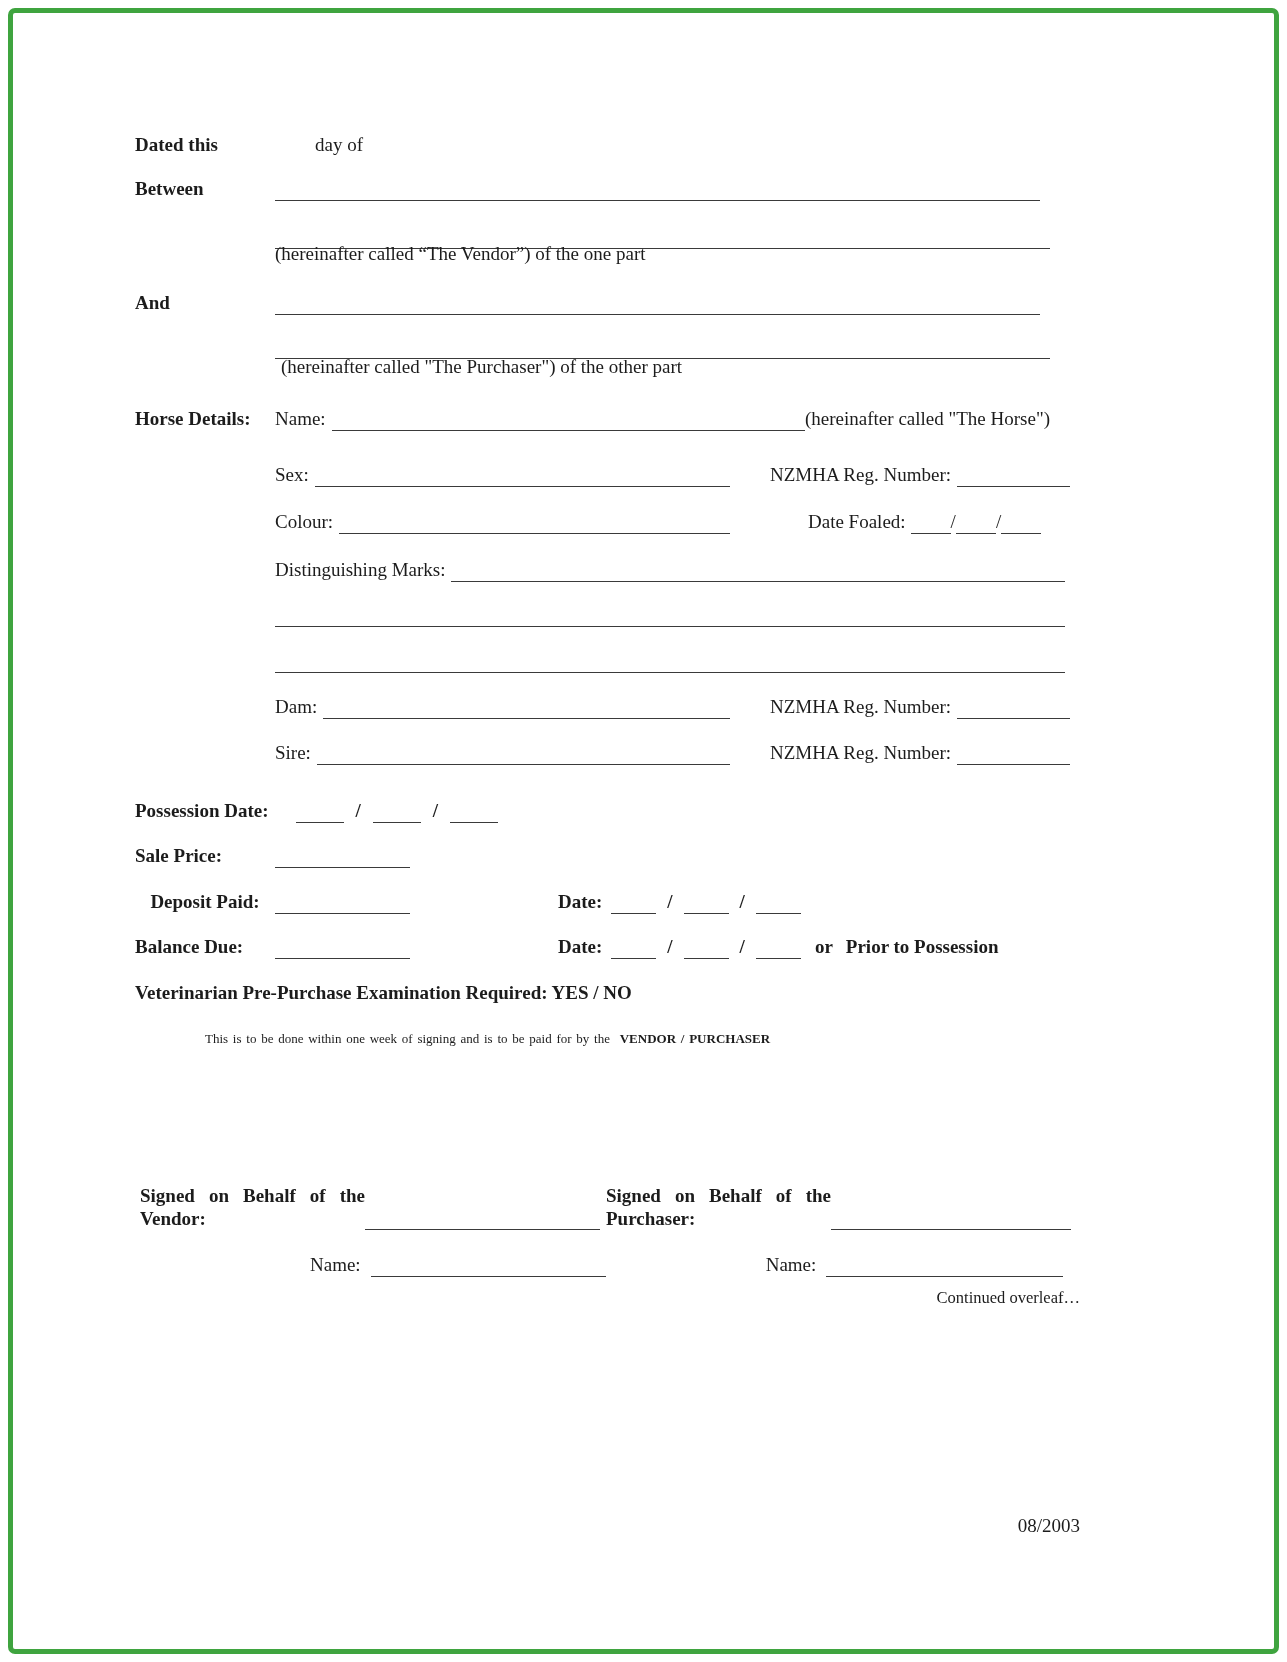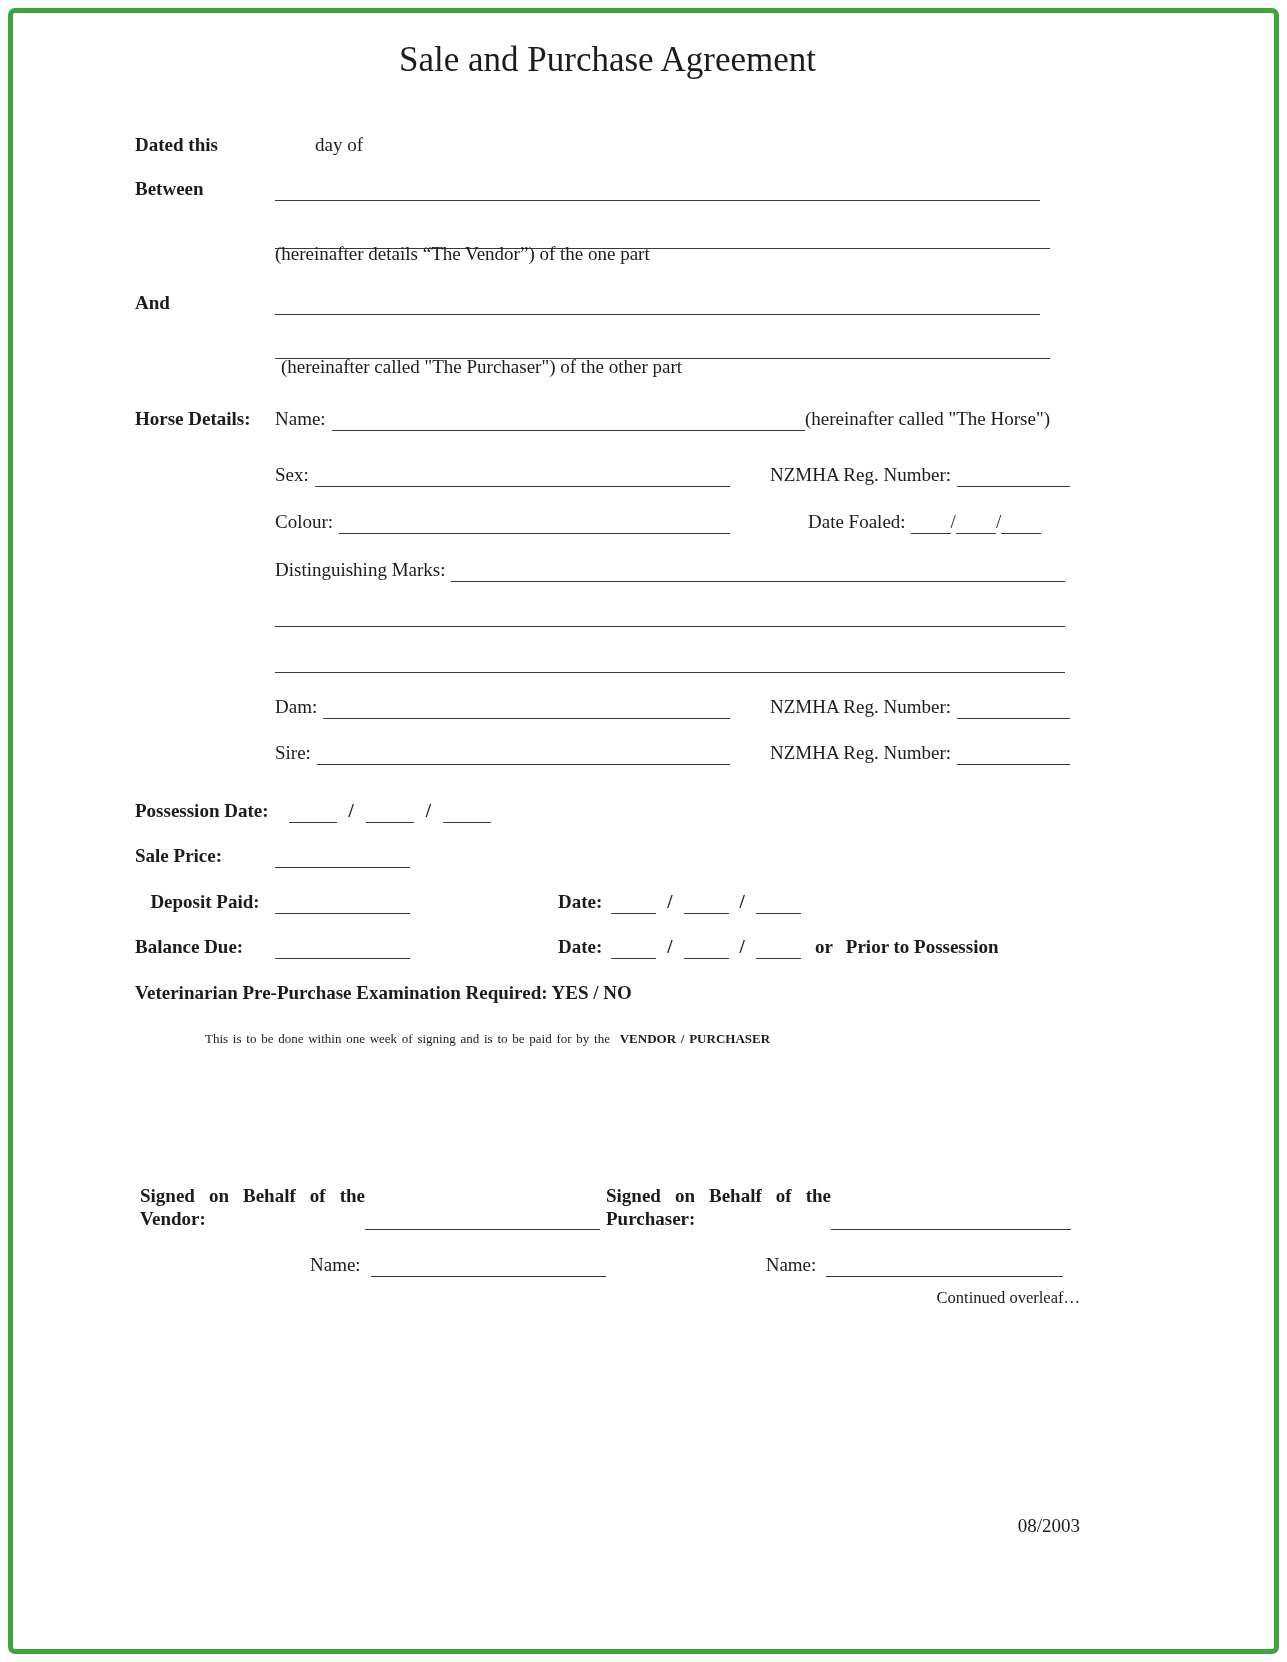--- a/index.html
+++ b/index.html
@@ -21,35 +21,34 @@
   .siglabel { width:225px; text-align:justify; font-weight:bold; font-size:19px; line-height:22.5px; white-space:normal; }
   .note { position:absolute; font-size:19px; }
   .small { font-size:16.5px; }
 </style>
 </head>
 <body>
 
 <div class="page">
   <div class="frame"></div>
 
-  <div class="title">Sale and Purchase Agreement</div>
 
   <div class="row" style="top:132px; left:135px; width:500px;">
     <span class="b" style="width:180px;">Dated this</span>
     <span>day of</span>
   </div>
 
   <div class="row" style="top:176px; left:135px; width:905px;">
     <span class="b" style="width:140px;">Between</span>
     <span class="bl grow"></span>
   </div>
   <div class="row" style="top:226px; left:275px; width:775px;">
     <span class="bl grow"></span>
   </div>
-  <div class="note" style="top:243px; left:275px;">(hereinafter details “The Vendor”) of the one part</div>
+  <div class="note" style="top:243px; left:275px;">(hereinafter called “The Vendor”) of the one part</div>
 
   <div class="row" style="top:290px; left:135px; width:905px;">
     <span class="b" style="width:140px;">And</span>
     <span class="bl grow"></span>
   </div>
   <div class="row" style="top:336px; left:275px; width:775px;">
     <span class="bl grow"></span>
   </div>
   <div class="note" style="top:356px; left:281px;">(hereinafter called "The Purchaser") of the other part</div>
 
@@ -117,21 +116,21 @@
       <span class="bl grow"></span>
     </span>
     <span class="grow"></span>
     <span class="grp" style="width:300px;">
       <span style="margin-right:6px;">NZMHA Reg. Number:</span>
       <span class="bl grow"></span>
     </span>
   </div>
 
   <div class="row" style="top:798px; left:135px; width:600px;">
-    <span class="b" style="margin-right:20px;font-family:Liberation Serif, serif;">Possession Date:</span>
+    <span class="b" style="margin-right:27px;font-family:Liberation Serif, serif;">Possession Date:</span>
     <span class="bl" style="width:48px;"></span>
     <span class="b" style="margin:0 12px;">/</span>
     <span class="bl" style="width:48px;"></span>
     <span class="b" style="margin:0 12px;">/</span>
     <span class="bl" style="width:48px;"></span>
   </div>
 
   <div class="row" style="top:843px; left:135px; width:400px;">
     <span class="b" style="width:140px;">Sale Price:</span>
     <span class="bl" style="width:135px;"></span>

